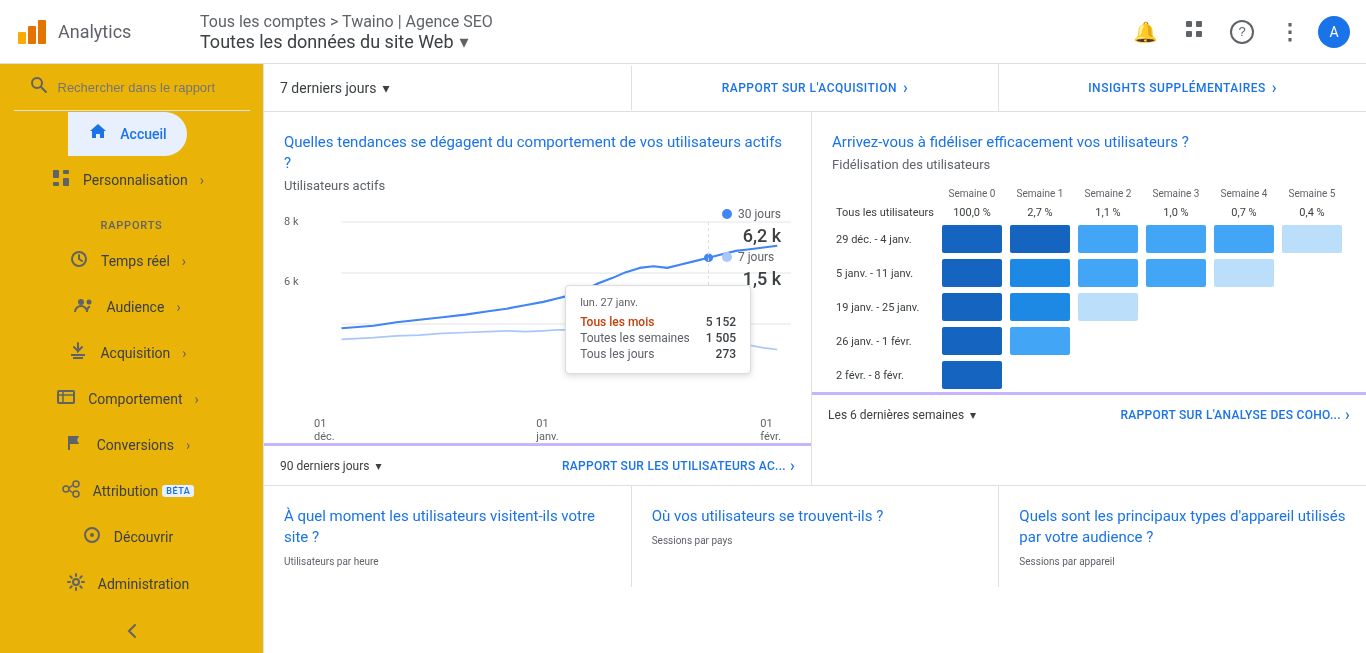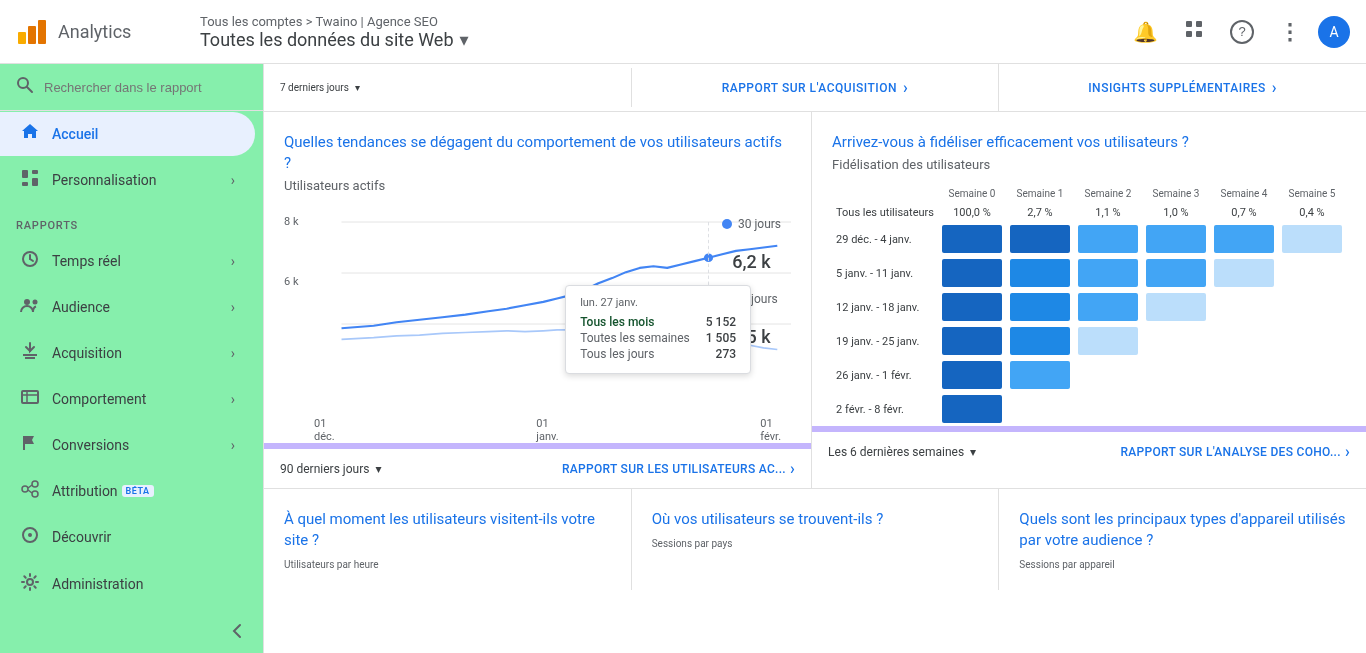--- a/index.html
+++ b/index.html
@@ -8,39 +8,39 @@
     
     .top-header {
       display: flex; align-items: center; height: 64px;
       background: #fff; border-bottom: 1px solid #e0e0e0;
       padding: 0 16px; position: fixed; top: 0; left: 0; right: 0; z-index: 100;
     }
     .logo-area { display: flex; align-items: center; gap: 10px; min-width: 160px; }
     .logo-icon { width: 32px; height: 32px; }
     .app-title { font-size: 18px; color: #5f6368; font-weight: 400; }
     .account-info { margin-left: 24px; }
-    .account-breadcrumb { font-size: 13px; color: #5f6368; }
+    .account-breadcrumb { font-size: 16px; color: #5f6368; }
     .account-name { font-size: 18px; font-weight: 400; color: #3c4043; display: flex; align-items: center; gap: 6px; cursor: pointer; }
     .account-name span { font-size: 18px; }
     .dropdown-arrow { font-size: 20px; color: #5f6368; }
     .header-actions { margin-left: auto; display: flex; align-items: center; gap: 8px; }
     .header-icon-btn {
       width: 40px; height: 40px; border-radius: 50%; border: none; background: transparent;
       cursor: pointer; display: flex; align-items: center; justify-content: center;
       color: #5f6368; font-size: 20px;
     }
     .avatar { width: 32px; height: 32px; border-radius: 50%; background: #1a73e8; color: white; display: flex; align-items: center; justify-content: center; font-size: 14px; cursor: pointer; }
 
     
     .layout { display: flex; margin-top: 64px; height: calc(653px - 64px); }
 
     
     .sidebar {
-      width: 264px; min-width: 264px; background: #86efac; border-right: 1px solid #e0e0e0;
-      display: flex; flex-direction: column; overflow-y: auto; height: 100%;
+      width: 264px; min-width: 264px; background: #eab308; border-right: 1px solid #e0e0e0;
+      display: flex; flex-direction: column; overflow-y: auto; height: 100%; align-items: center;
     }
     .search-bar {
       display: flex; align-items: center; gap: 10px; padding: 12px 16px;
       border-bottom: 1px solid #e0e0e0;
     }
     .search-input {
       border: none; outline: none; font-size: 13px; color: #5f6368; width: 100%;
       background: transparent;
     }
     .search-icon { color: #5f6368; font-size: 18px; }
@@ -74,21 +74,21 @@
     
     .main-content { flex: 1; overflow-y: auto; background: #fff; }
 
     
     .top-bar {
       display: flex; align-items: center; gap: 0; border-bottom: 1px solid #e0e0e0;
       background: #fff; position: sticky; top: 0; z-index: 10;
     }
     .date-selector {
       display: flex; align-items: center; gap: 6px; padding: 14px 16px;
-      font-size: 10px; color: #3c4043; cursor: pointer; border-right: 1px solid #e0e0e0;
+      font-size: 14px; color: #3c4043; cursor: pointer; border-right: 1px solid #e0e0e0;
       flex: 1;
     }
     .report-link {
       display: flex; align-items: center; gap: 6px; padding: 14px 16px;
       font-size: 12px; font-weight: 500; color: #1a73e8; cursor: pointer;
       text-transform: uppercase; letter-spacing: 0.5px; flex: 1; justify-content: center;
       border-right: 1px solid #e0e0e0;
     }
     .insights-link {
       display: flex; align-items: center; gap: 6px; padding: 14px 16px;
@@ -111,35 +111,35 @@
     
     .chart-tooltip {
       position: absolute; right: 40px; top: 80px;
       background: #fff; border: 1px solid #dadce0; border-radius: 4px;
       padding: 10px 14px; font-size: 12px; box-shadow: 0 2px 6px rgba(0,0,0,0.15);
       min-width: 160px;
     }
     .tooltip-date { color: #5f6368; margin-bottom: 6px; font-size: 11px; }
     .tooltip-row { display: flex; justify-content: space-between; gap: 16px; margin-bottom: 2px; }
     .tooltip-label { color: #5f6368; }
-    .tooltip-label.primary { color: #14532d; font-weight: 500; }
+    .tooltip-label.primary { color: #c2410c; font-weight: 500; }
     .tooltip-value { font-weight: 500; color: #3c4043; }
 
     
-    .chart-legend { display: flex; flex-direction: column; gap: 20px; position: absolute; right: 10px; top: 12px; align-items: center; }
+    .chart-legend { display: flex; flex-direction: column; gap: 4px; position: absolute; right: 10px; top: 2px; }
     .legend-item { display: flex; align-items: center; gap: 6px; font-size: 12px; color: #5f6368; }
     .legend-dot { width: 10px; height: 10px; border-radius: 50%; }
     .legend-value { font-size: 16px; font-weight: 500; color: #3c4043; }
 
     
     .x-axis { display: flex; justify-content: space-between; padding: 0 10px; font-size: 11px; color: #5f6368; }
 
     
     .panel-footer {
-      display: flex; align-items: center; gap: 0; border-top: 6px solid #c4b5fd;
+      display: flex; align-items: center; gap: 0; border-top: 3px solid #c4b5fd;
       margin: 0 -20px -20px; padding: 10px 16px;
     }
     .footer-date-selector {
       display: flex; align-items: center; gap: 6px; font-size: 12px; color: #3c4043; cursor: pointer;
     }
     .footer-link {
       margin-left: auto; font-size: 12px; font-weight: 500; color: #1a73e8;
       text-transform: uppercase; cursor: pointer; display: flex; align-items: center; gap: 4px;
       letter-spacing: 0.3px;
     }
@@ -508,41 +508,20 @@
                     <div class="cell-heat" style="background:#42a5f5;"></div>
                   </td>
                   <td>
                     <div class="cell-heat" style="background:#bbdefb;"></div>
                   </td>
                   <td>
                     <div class="cell-heat" style="background:transparent;"></div>
                   </td>
                 </tr>
                 <tr>
-                  <td class="cohort-label">12 janv. - 18 janv.</td>
-                  <td>
-                    <div class="cell-heat" style="background:#1565c0;"></div>
-                  </td>
-                  <td>
-                    <div class="cell-heat" style="background:#1e88e5;"></div>
-                  </td>
-                  <td>
-                    <div class="cell-heat" style="background:#42a5f5;"></div>
-                  </td>
-                  <td>
-                    <div class="cell-heat" style="background:#bbdefb;"></div>
-                  </td>
-                  <td>
-                    <div class="cell-heat" style="background:transparent;"></div>
-                  </td>
-                  <td>
-                    <div class="cell-heat" style="background:transparent;"></div>
-                  </td>
-                </tr>
-                <tr>
                   <td class="cohort-label">19 janv. - 25 janv.</td>
                   <td>
                     <div class="cell-heat" style="background:#1565c0;"></div>
                   </td>
                   <td>
                     <div class="cell-heat" style="background:#1e88e5;"></div>
                   </td>
                   <td>
                     <div class="cell-heat" style="background:#bbdefb;"></div>
                   </td>

